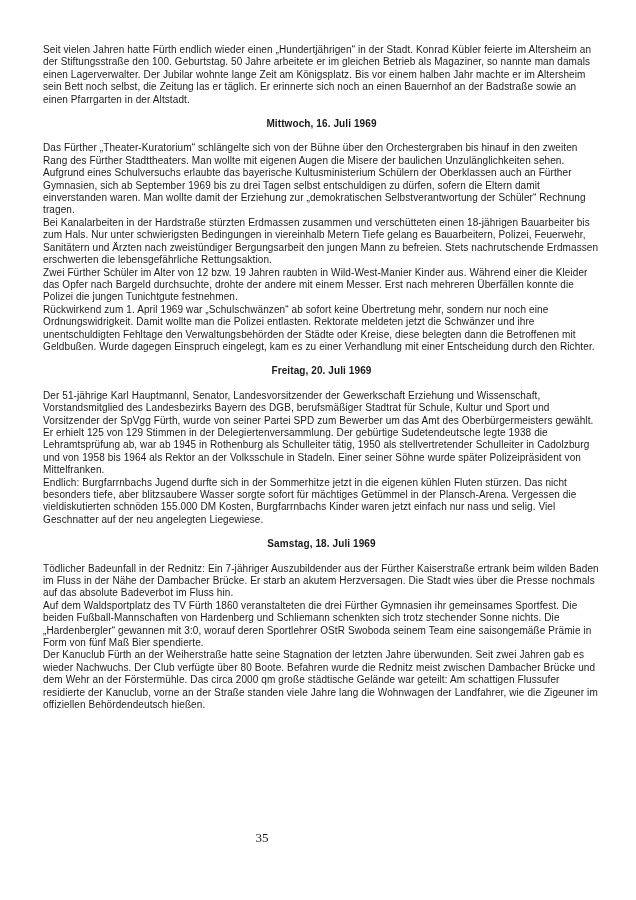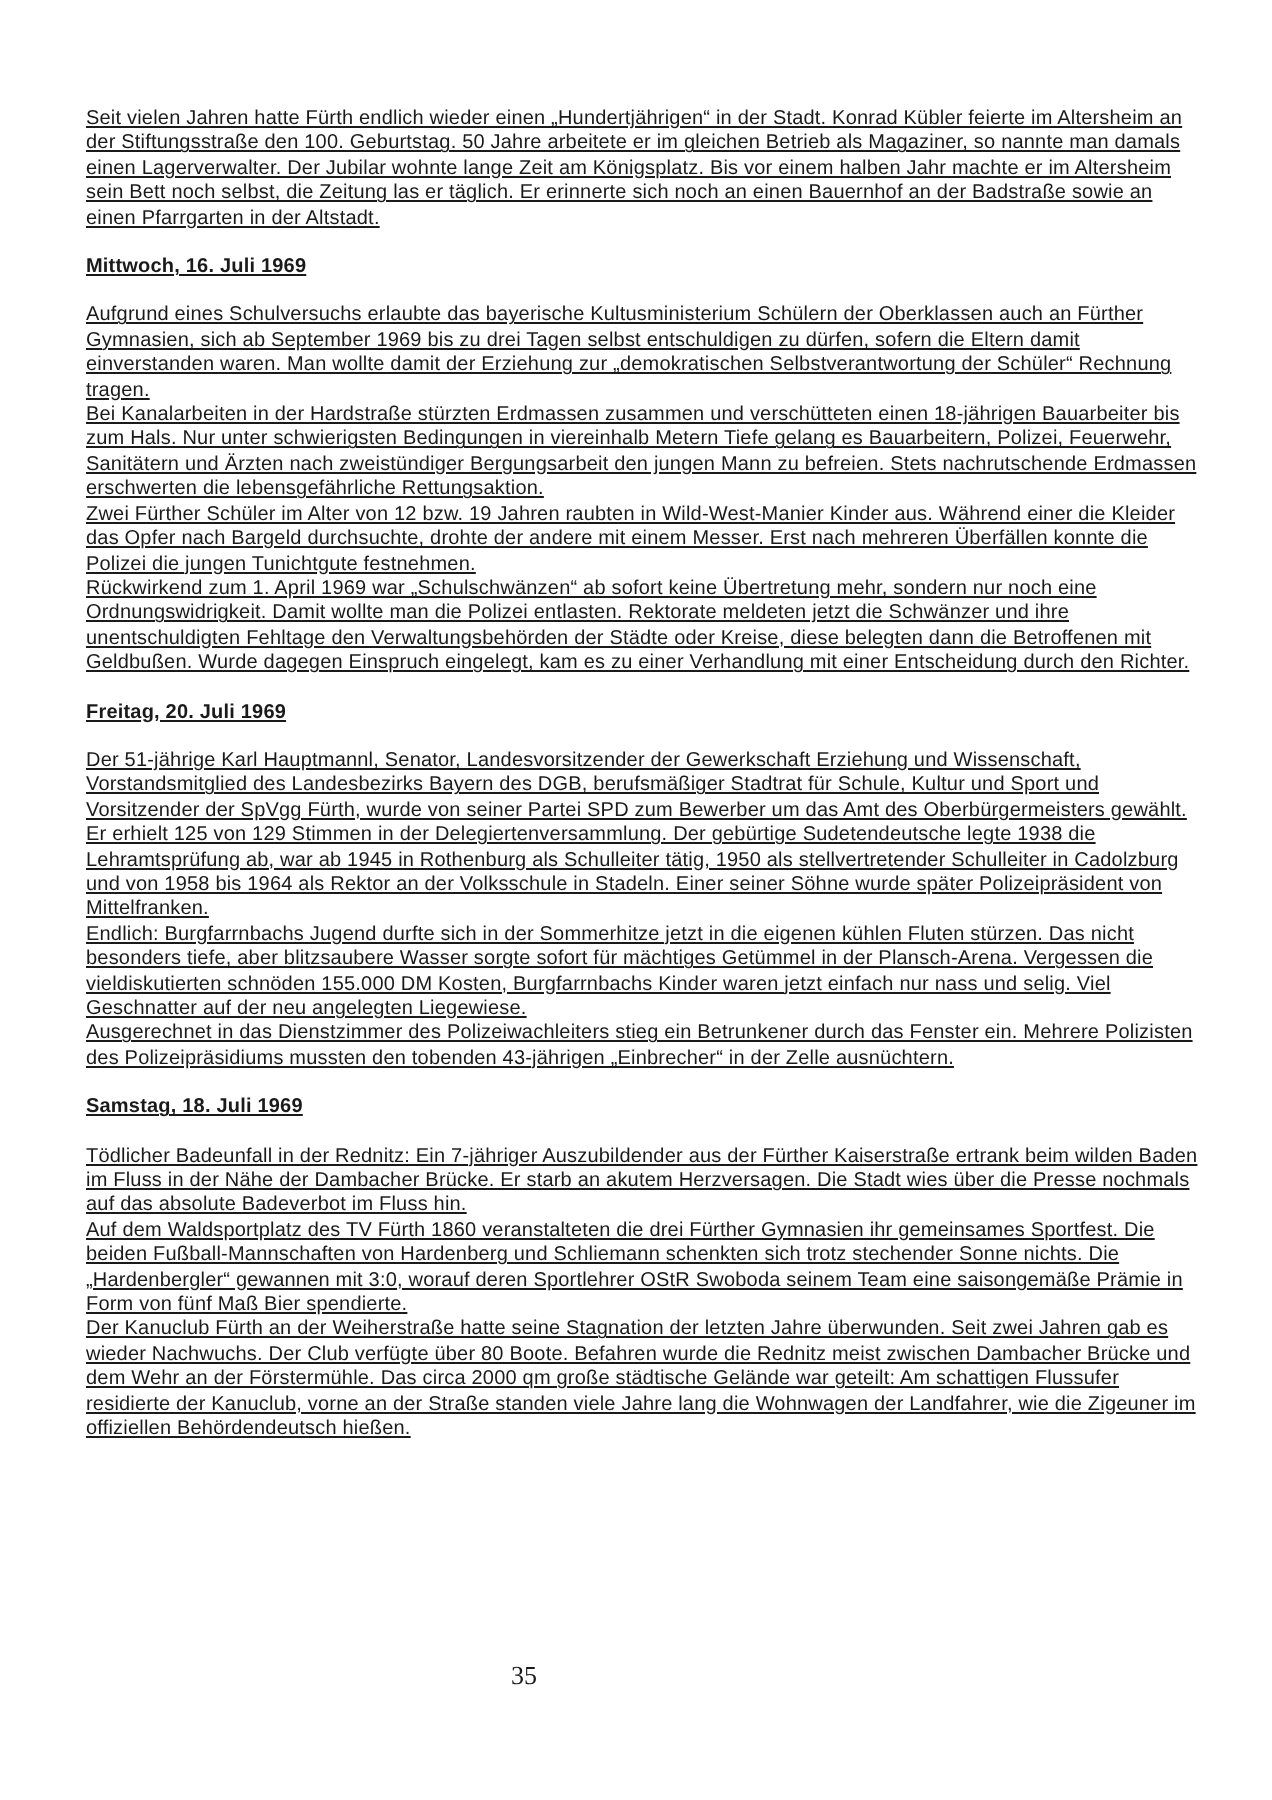--- a/index.html
+++ b/index.html
@@ -16,36 +16,36 @@
     position: relative;
     width: 636px;
     height: 900px;
     background: #ffffff;
     font-family: "Liberation Sans", sans-serif;
     color: #1a1a1a;
   }
   .text-block {
     position: absolute;
     left: 43px;
-    top: 54px;
+    top: 44px;
     width: 557px;
     font-size: 10px;
     line-height: 12.4px;
     text-align: left;
     letter-spacing: 0.1px;
-    text-decoration: underline;
   }
   .text-block p {
     margin: 0;
   }
   .text-block h2 {
     font-size: 10px;
     line-height: 12.4px;
     font-weight: bold;
     margin: 12px 0 12px 0;
+    text-align: center;
   }
   .page-number {
     position: absolute;
     top: 830px;
     left: 0;
     width: 524px;
     text-align: center;
     font-family: "Liberation Serif", serif;
     font-size: 13px;
     color: #1a1a1a;
@@ -53,30 +53,30 @@
 </style>
 </head>
 <body>
 
 <div class="page">
   <div class="text-block">
 
     <p>Seit vielen Jahren hatte Fürth endlich wieder einen „Hundertjährigen“ in der Stadt. Konrad Kübler feierte im Altersheim an der Stiftungsstraße den 100. Geburtstag. 50 Jahre arbeitete er im gleichen Betrieb als Magaziner, so nannte man damals einen Lagerverwalter. Der Jubilar wohnte lange Zeit am Königsplatz. Bis vor einem halben Jahr machte er im Altersheim sein Bett noch selbst, die Zeitung las er täglich. Er erinnerte sich noch an einen Bauernhof an der Badstraße sowie an einen Pfarrgarten in der Altstadt.</p>
 
     <h2>Mittwoch, 16. Juli 1969</h2>
+    <p>Das Fürther „Theater-Kuratorium“ schlängelte sich von der Bühne über den Orchestergraben bis hinauf in den zweiten Rang des Fürther Stadttheaters. Man wollte mit eigenen Augen die Misere der baulichen Unzulänglichkeiten sehen.</p>
     <p>Aufgrund eines Schulversuchs erlaubte das bayerische Kultusministerium Schülern der Oberklassen auch an Fürther Gymnasien, sich ab September 1969 bis zu drei Tagen selbst entschuldigen zu dürfen, sofern die Eltern damit einverstanden waren. Man wollte damit der Erziehung zur „demokratischen Selbstverantwortung der Schüler“ Rechnung tragen.</p>
     <p>Bei Kanalarbeiten in der Hardstraße stürzten Erdmassen zusammen und verschütteten einen 18-jährigen Bauarbeiter bis zum Hals. Nur unter schwierigsten Bedingungen in viereinhalb Metern Tiefe gelang es Bauarbeitern, Polizei, Feuerwehr, Sanitätern und Ärzten nach zweistündiger Bergungsarbeit den jungen Mann zu befreien. Stets nachrutschende Erdmassen erschwerten die lebensgefährliche Rettungsaktion.</p>
 
     <p>Zwei Fürther Schüler im Alter von 12 bzw. 19 Jahren raubten in Wild-West-Manier Kinder aus. Während einer die Kleider das Opfer nach Bargeld durchsuchte, drohte der andere mit einem Messer. Erst nach mehreren Überfällen konnte die Polizei die jungen Tunichtgute festnehmen.</p>
     <p>Rückwirkend zum 1. April 1969 war „Schulschwänzen“ ab sofort keine Übertretung mehr, sondern nur noch eine Ordnungswidrigkeit. Damit wollte man die Polizei entlasten. Rektorate meldeten jetzt die Schwänzer und ihre unentschuldigten Fehltage den Verwaltungsbehörden der Städte oder Kreise, diese belegten dann die Betroffenen mit Geldbußen. Wurde dagegen Einspruch eingelegt, kam es zu einer Verhandlung mit einer Entscheidung durch den Richter.</p>
 
     <h2>Freitag, 20. Juli 1969</h2>
     <p>Der 51-jährige Karl Hauptmannl, Senator, Landesvorsitzender der Gewerkschaft Erziehung und Wissenschaft, Vorstandsmitglied des Landesbezirks Bayern des DGB, berufsmäßiger Stadtrat für Schule, Kultur und Sport und Vorsitzender der SpVgg Fürth, wurde von seiner Partei SPD zum Bewerber um das Amt des Oberbürgermeisters gewählt. Er erhielt 125 von 129 Stimmen in der Delegiertenversammlung. Der gebürtige Sudetendeutsche legte 1938 die Lehramtsprüfung ab, war ab 1945 in Rothenburg als Schulleiter tätig, 1950 als stellvertretender Schulleiter in Cadolzburg und von 1958 bis 1964 als Rektor an der Volksschule in Stadeln. Einer seiner Söhne wurde später Polizeipräsident von Mittelfranken.</p>
     <p>Endlich: Burgfarrnbachs Jugend durfte sich in der Sommerhitze jetzt in die eigenen kühlen Fluten stürzen. Das nicht besonders tiefe, aber blitzsaubere Wasser sorgte sofort für mächtiges Getümmel in der Plansch-Arena. Vergessen die vieldiskutierten schnöden 155.000 DM Kosten, Burgfarrnbachs Kinder waren jetzt einfach nur nass und selig. Viel Geschnatter auf der neu angelegten Liegewiese.</p>
-    <p>Ausgerechnet in das Dienstzimmer des Polizeiwachleiters stieg ein Betrunkener durch das Fenster ein. Mehrere Polizisten des Polizeipräsidiums mussten den tobenden 43-jährigen „Einbrecher“ in der Zelle ausnüchtern.</p>
 
     <h2>Samstag, 18. Juli 1969</h2>
     <p>Tödlicher Badeunfall in der Rednitz: Ein 7-jähriger Auszubildender aus der Fürther Kaiserstraße ertrank beim wilden Baden im Fluss in der Nähe der Dambacher Brücke. Er starb an akutem Herzversagen. Die Stadt wies über die Presse nochmals auf das absolute Badeverbot im Fluss hin.</p>
     <p>Auf dem Waldsportplatz des TV Fürth 1860 veranstalteten die drei Fürther Gymnasien ihr gemeinsames Sportfest. Die beiden Fußball-Mannschaften von Hardenberg und Schliemann schenkten sich trotz stechender Sonne nichts. Die „Hardenbergler“ gewannen mit 3:0, worauf deren Sportlehrer OStR Swoboda seinem Team eine saisongemäße Prämie in Form von fünf Maß Bier spendierte.</p>
     <p>Der Kanuclub Fürth an der Weiherstraße hatte seine Stagnation der letzten Jahre überwunden. Seit zwei Jahren gab es wieder Nachwuchs. Der Club verfügte über 80 Boote. Befahren wurde die Rednitz meist zwischen Dambacher Brücke und dem Wehr an der Förstermühle. Das circa 2000 qm große städtische Gelände war geteilt: Am schattigen Flussufer residierte der Kanuclub, vorne an der Straße standen viele Jahre lang die Wohnwagen der Landfahrer, wie die Zigeuner im offiziellen Behördendeutsch hießen.</p>
 
   </div>
 
   <div class="page-number">35</div>
 </div>

